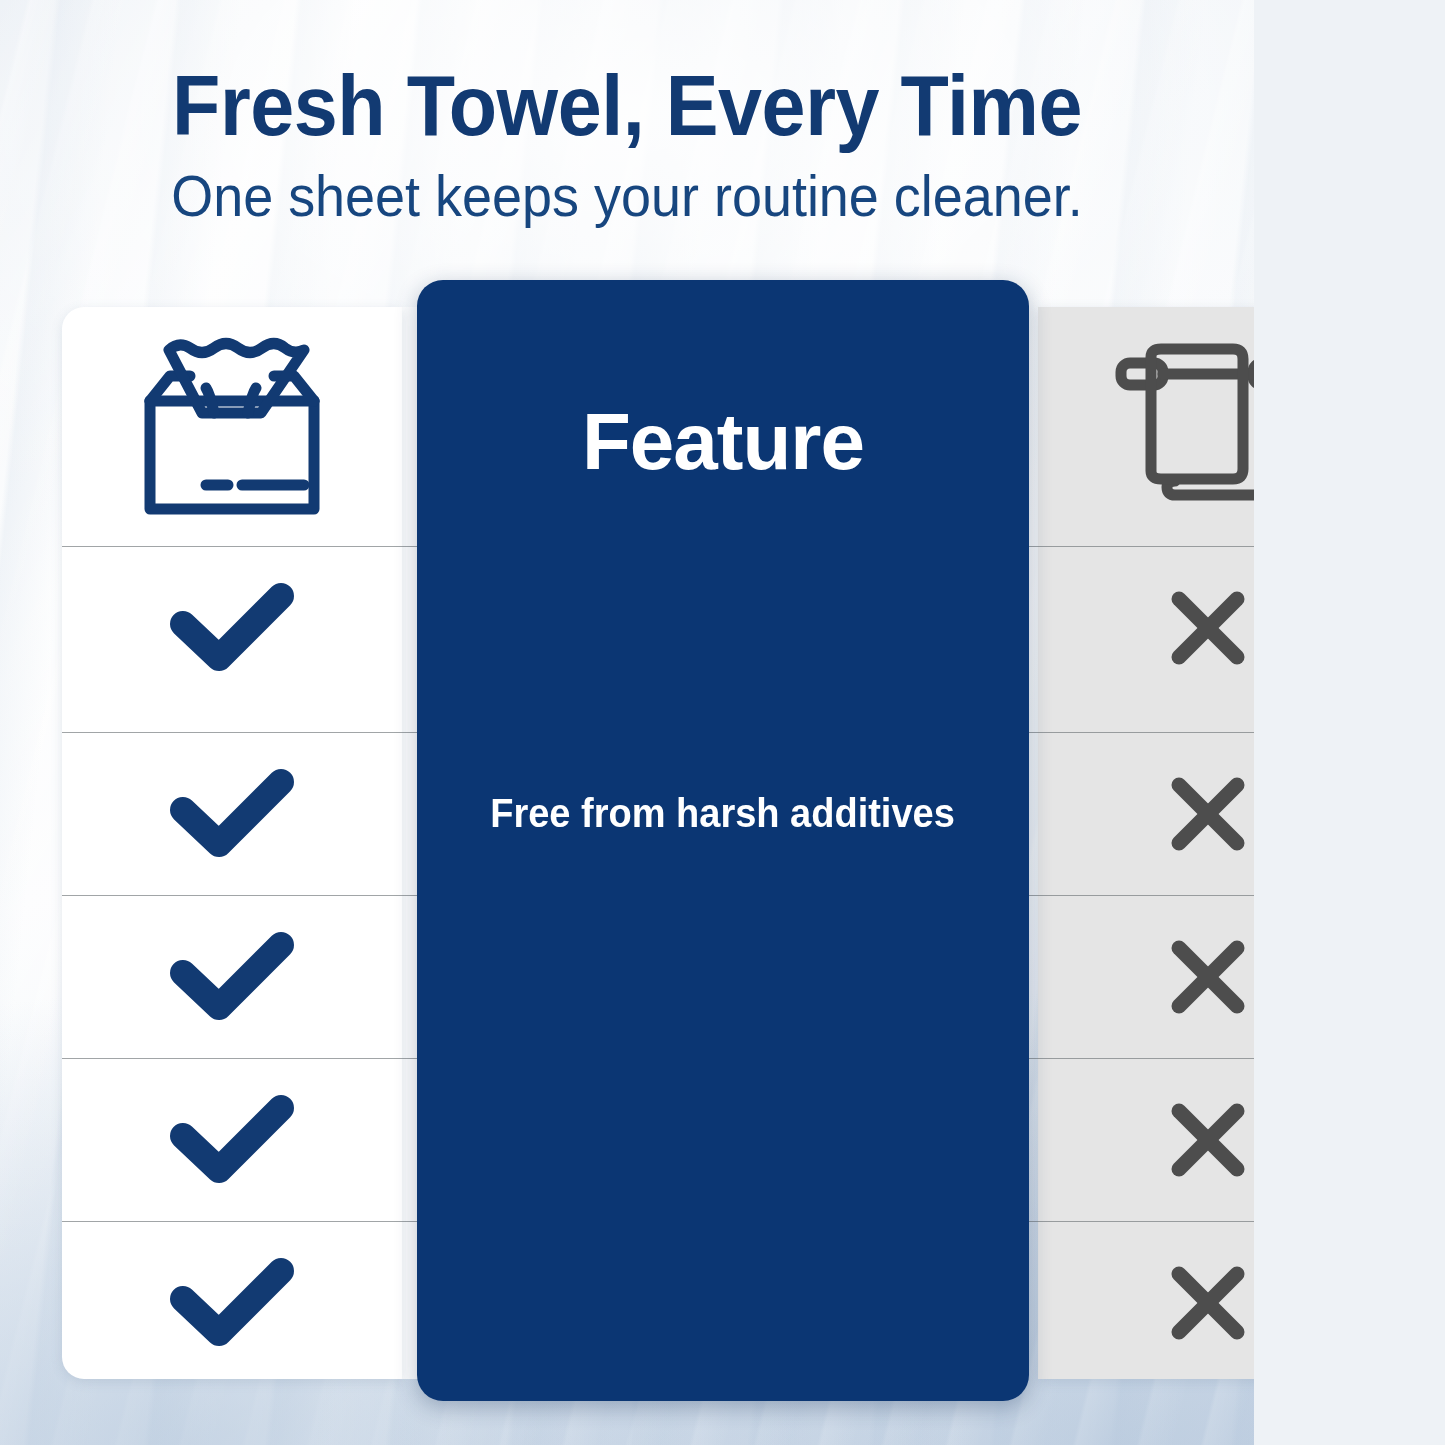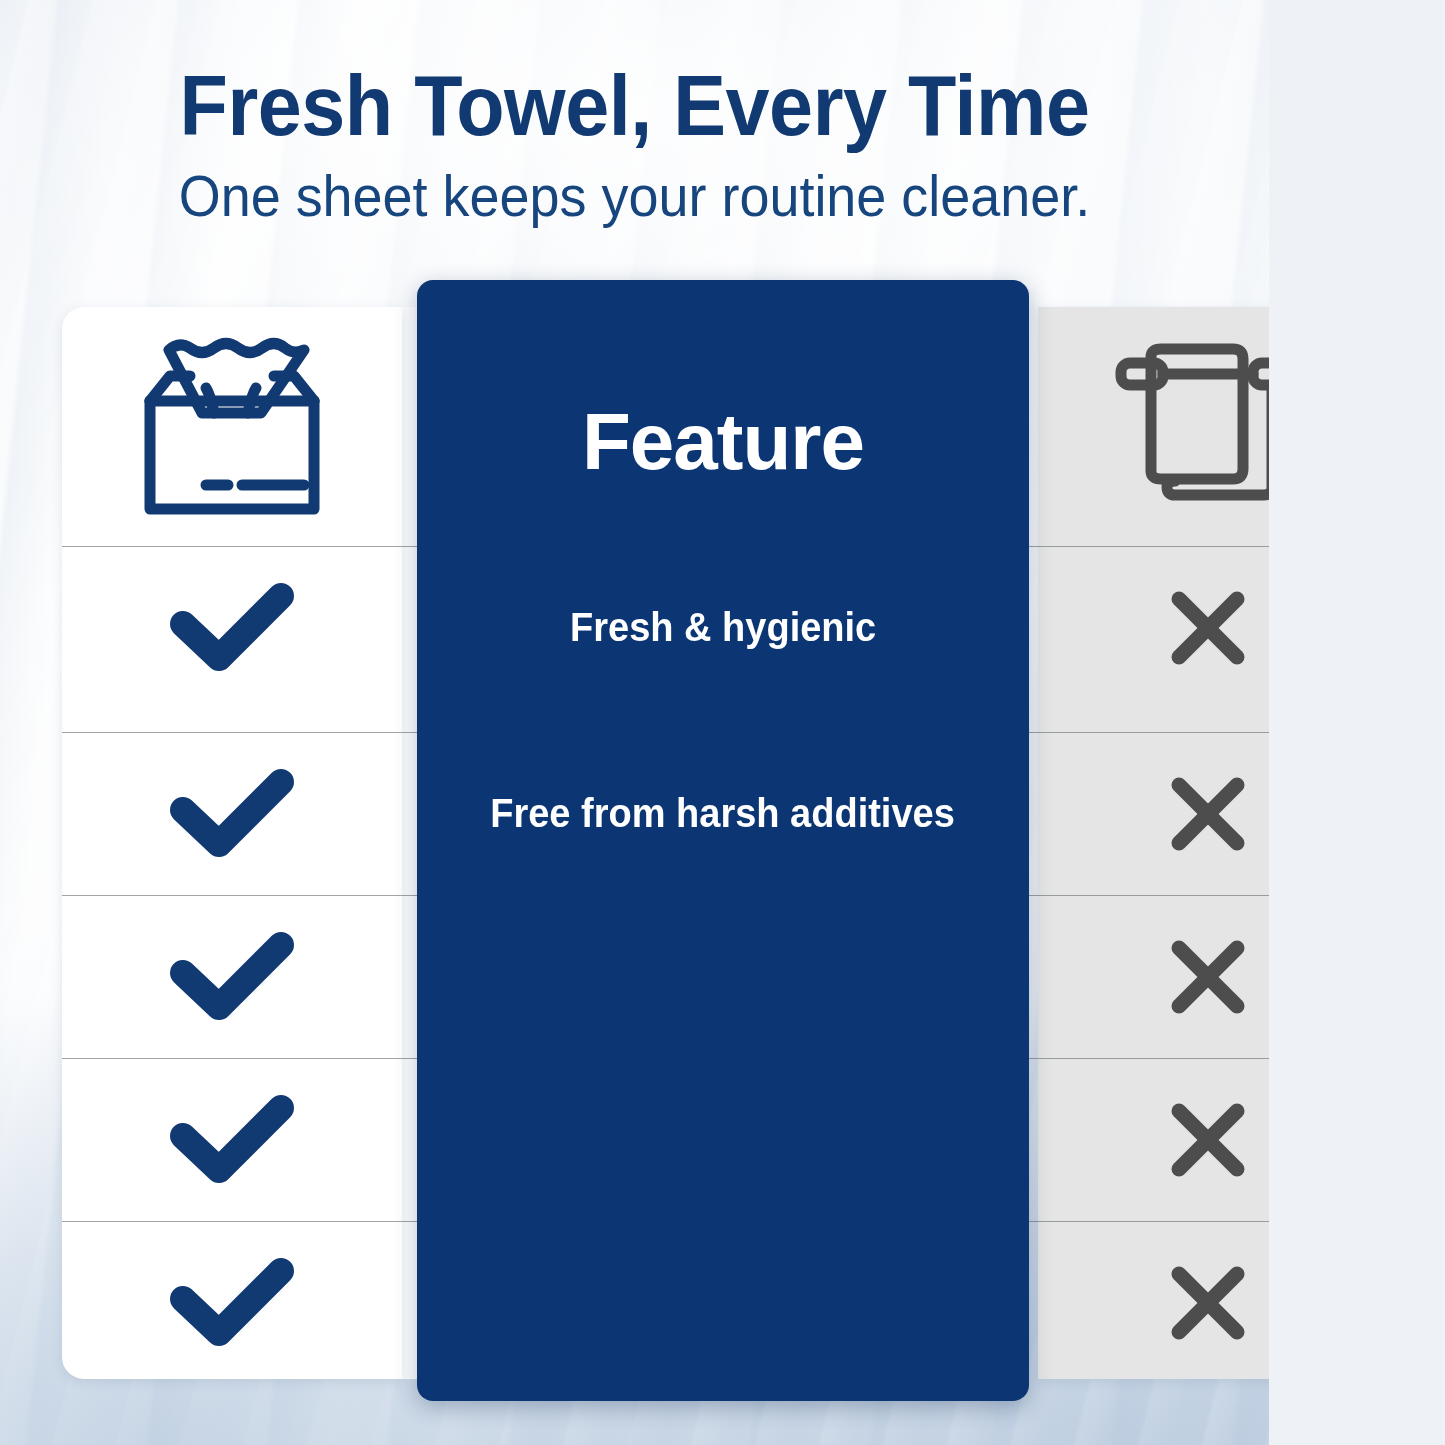--- a/index.html
+++ b/index.html
@@ -9,21 +9,20 @@
     background:#eef2f6;
   }
 
   
   .page{
     position:relative;width:1254px;height:1445px;overflow:hidden;
     background:
       linear-gradient(118deg, rgba(255,255,255,0.00) 0%, rgba(255,255,255,0.85) 18%, rgba(255,255,255,0.0) 34%),
       linear-gradient(115deg, rgba(255,255,255,0.0) 40%, rgba(255,255,255,0.55) 52%, rgba(255,255,255,0.0) 63%),
       linear-gradient(160deg, #e9eef4 0%, #f4f7fa 28%, #fbfcfd 48%, #eff3f8 72%, #cfdae8 100%);
-    padding-left: 15px;
   }
   
   .tex{position:absolute;inset:0;pointer-events:none;}
   .tex.a{
     background:repeating-linear-gradient(104deg,
       rgba(255,255,255,0.0) 0px, rgba(255,255,255,0.0) 26px,
       rgba(255,255,255,0.55) 30px, rgba(255,255,255,0.0) 62px);
     opacity:.55;
   }
   .tex.b{
@@ -64,21 +63,21 @@
   .col.rightfill{left:1000px;width:80px;background:#e5e5e5;border-radius:0;}
 
   
   .divider{position:absolute;height:1px;background:#6f7478;opacity:.65;}
   .divider.l{left:0;width:360px;}
   .divider.r{left:960px;width:356px;}
 
   
   .feature-card{
     position:absolute;left:355px;top:-27px;width:612px;height:1121px;
-    background:#0b3673;border-radius:16px;
+    background:#0b3673;border-radius:26px;
     box-shadow:0 6px 22px rgba(20,45,85,0.30);
   }
   .feature-title{
     position:absolute;left:0;right:0;top:116px;text-align:center;
     color:#fff;font-size:80px;font-weight:bold;letter-spacing:-1px;
   }
   .feature-row{
     position:absolute;left:0;right:0;height:163px;
     display:flex;align-items:center;justify-content:center;
   }
@@ -210,22 +209,19 @@
     <div class="mark r" style="top:914px">
       <svg width="86" height="86" viewBox="0 0 86 86" fill="none" stroke="#4d4d4d" stroke-width="15" stroke-linecap="round">
           <path d="M14 14 L72 72"></path>
           <path d="M72 14 L14 72"></path>
         </svg>
     </div>
 
     <div class="feature-card">
       <div class="feature-title">Feature</div>
 
-      <div class="feature-row" style="top:266px">
-        <span>Fresh &amp; hygienic</span>
-      </div>
       <div class="feature-row" style="top:452px">
         <span>Free from harsh additives</span>
       </div>
     </div>
 
   </div>
 </div>
 
 </body></html>

